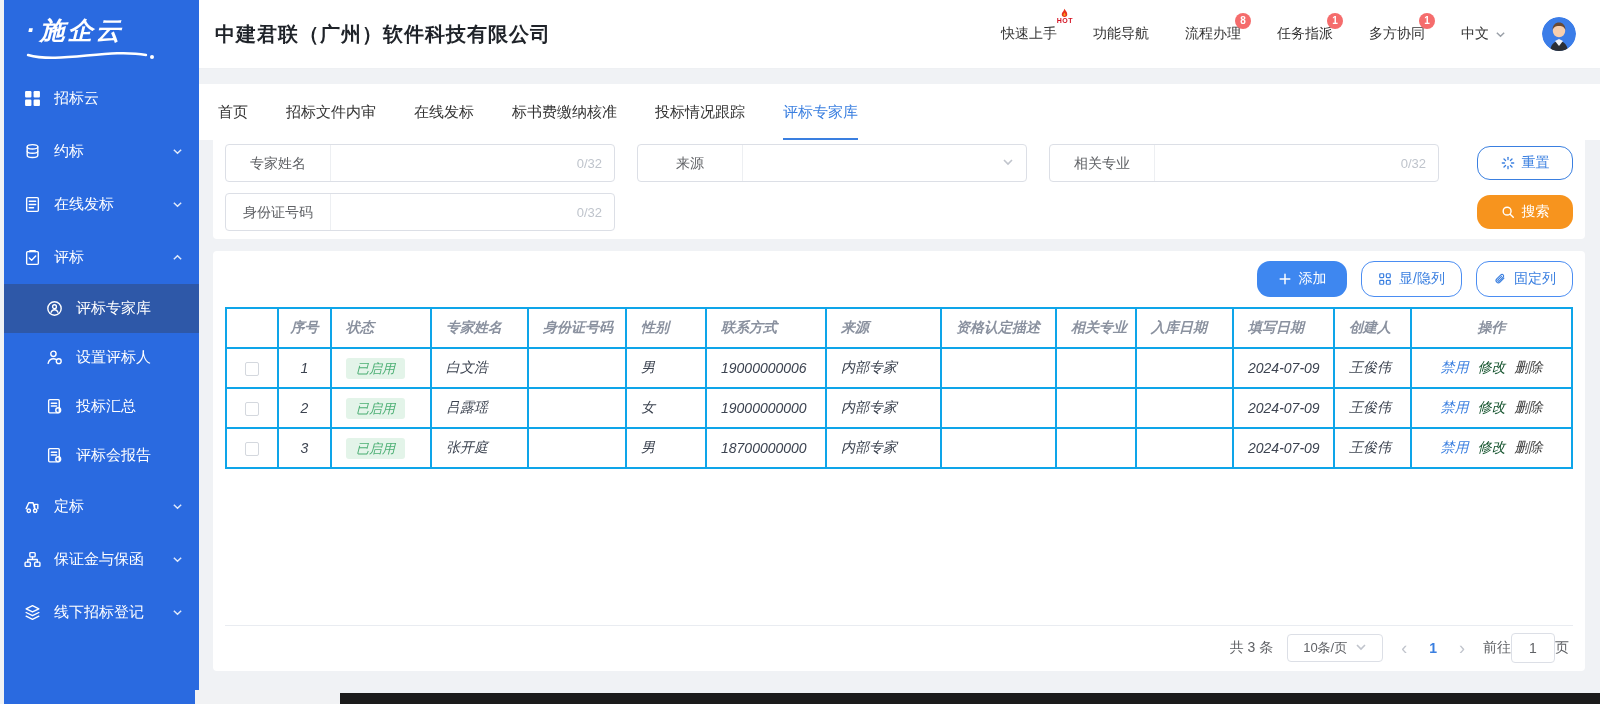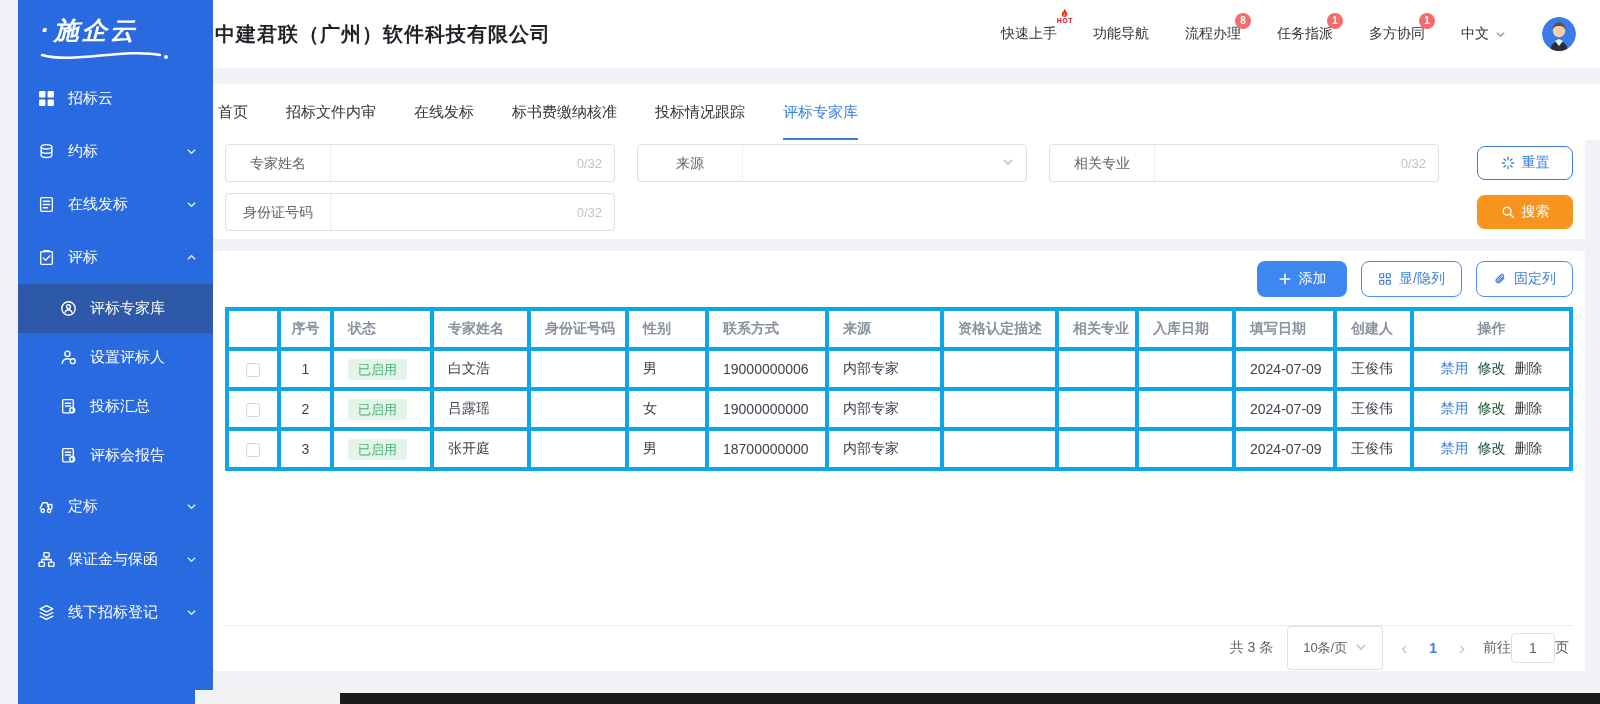--- a/index.html
+++ b/index.html
@@ -1,20 +1,20 @@
 <!DOCTYPE html>
 <html><head>
 <meta charset="utf-8">
 <style>
   * { margin:0; padding:0; box-sizing:border-box; }
   html,body { width:1600px; height:704px; overflow:hidden; }
   body { font-family:"Liberation Sans","DejaVu Sans",sans-serif; background:#f0f2f5; position:relative; color:#333; }
 
   
-  .sidebar { position:absolute; left:18px; top:0; width:195px; height:704px; background:#2a6ae0; z-index:5; }
+  .sidebar { position:absolute; left:4px; top:0; width:195px; height:704px; background:#2a6ae0; z-index:5; }
   .logo { height:72px; padding:14px 0 0 22px; position:relative; }
   .logo-text { color:#fff; font-size:25px; font-weight:bold; letter-spacing:3px; font-style:italic; }
   .logo-dot { font-size:26px; font-weight:bold; color:#fff; margin-right:2px; }
   .logo svg { position:absolute; left:20px; top:46px; }
   .menu { display:flex; flex-direction:column; }
   .menu-item { height:53px; display:flex; align-items:center; padding:0 16px 0 20px; color:#fff; font-size:15px; cursor:pointer; }
   .menu-item.sub { height:49px; padding-left:42px; }
   .menu-item.active { background:#2e58a8; }
   .mi-icon { width:17px; height:17px; margin-right:13px; flex:0 0 17px; display:inline-flex; }
   .mi-icon svg { width:17px; height:17px; stroke:#fff; fill:none; stroke-width:1.3; stroke-linecap:round; stroke-linejoin:round; }
@@ -48,47 +48,47 @@
 
   
   .filter-card { padding:7px 12px 8px; margin-bottom:12px; }
   .f-row { display:flex; align-items:center; gap:22px; height:38px; margin:0; }
   .f-row + .f-row { margin-top:11px; }
   .group { width:390px; height:38px; border:1px solid #dcdfe6; border-radius:4px; display:flex; align-items:center; background:#fff; }
   .group .glabel { width:105px; text-align:center; font-size:14px; color:#606266; border-right:1px solid #edeff2; line-height:36px; flex:0 0 105px; }
   .group .gvalue { flex:1; display:flex; align-items:center; justify-content:flex-end; padding:0 12px; font-size:13px; color:#bfc4cc; }
   .group .gvalue input { border:none; outline:none; flex:1; min-width:0; font-size:14px; }
   .sel-chev svg { width:12px; height:12px; stroke:#c0c4cc; fill:none; stroke-width:1.6; }
-  .btn { display:inline-flex; align-items:center; justify-content:center; gap:7px; border-radius:8px; font-size:14px; cursor:pointer; white-space:nowrap; }
+  .btn { display:inline-flex; align-items:center; justify-content:center; gap:7px; border-radius:13px; font-size:14px; cursor:pointer; white-space:nowrap; }
   .btn-reset { margin-left:auto; width:96px; height:34px; border:1px solid #3a7fe0; color:#3a7fe0; background:#fff; }
   .btn-search { margin-left:auto; width:96px; height:34px; background:#f7941e; color:#fff; border:none; }
   .btn svg { width:14px; height:14px; }
 
   
   .table-card { padding:10px 12px 0; height:420px; position:relative; }
   .toolbar { height:46px; display:flex; align-items:center; justify-content:flex-end; gap:14px; padding-bottom:10px; }
   .btn-add { width:90px; height:36px; background:#3e87f0; color:#fff; border:none; font-size:14px; }
   .btn-ghost { height:36px; padding:0 16px; background:#fff; border:1px solid #4b8df2; color:#3a7fe0; font-size:14px; }
 
   .table-zone { height:319px; border-bottom:1px solid #e9ecf1; overflow:hidden; }
   table { width:100%; border-collapse:collapse; table-layout:fixed; font-size:14px; }
-  th, td { border:4px solid #0ea5e9; height:40px; padding:0 14px; text-align:left; overflow:hidden; white-space:nowrap; }
+  th, td { border:2px solid #0ea5e9; height:40px; padding:0 14px; text-align:left; overflow:hidden; white-space:nowrap;font-style:italic; }
   th { color:#8a919f; font-weight:bold; background:#fff; }
   td { color:#3c4350; }
   .col-center { text-align:center; padding:0 4px; }
   .tag-enabled { display:inline-block; background:#e3f4e9; color:#4caf74; font-size:13px; padding:4px 10px; border-radius:3px; line-height:1; }
   .cb { display:inline-block; width:14px; height:14px; border:1px solid #d4d8de; border-radius:2px; background:#fff; vertical-align:middle; cursor:pointer; }
   .ops { display:flex; gap:9px; justify-content:center; font-size:14px; }
   .op-disable { color:#3a7fe0; cursor:pointer; }
   .op-edit { color:#14532d; cursor:pointer; }
   .op-delete { color:#404040; cursor:pointer; }
 
   
   .pagination { height:44px; display:flex; align-items:center; justify-content:flex-end; gap:14px; font-size:14px; color:#606266; padding-right:4px; }
-  .psel { width:96px; height:44px; border:1px solid #dcdfe6; border-radius:4px; display:flex; align-items:center; justify-content:center; gap:8px; font-size:13px; color:#606266; cursor:pointer; }
+  .psel { width:96px; height:28px; border:1px solid #dcdfe6; border-radius:4px; display:flex; align-items:center; justify-content:center; gap:8px; font-size:13px; color:#606266; cursor:pointer; }
   .parrow { font-size:18px; color:#c0c4cc; cursor:pointer; padding:0 4px; }
   .pnum { color:#3a7fe0; font-weight:bold; cursor:pointer; padding:0 4px; }
   .goto { display:flex; align-items:center; gap:0; }
   .goto input { width:44px; height:30px; border:1px solid #dcdfe6; border-radius:4px; text-align:center; font-size:14px; color:#606266; outline:none; }
 
   
   .strip-light { position:absolute; left:195px; bottom:0; width:145px; height:14px; background:#f1f2f4; z-index:6; }
   .strip-dark { position:absolute; left:340px; bottom:0; width:1260px; height:11px; background:#1b1b1b; z-index:6; }
 </style>
 </head>

